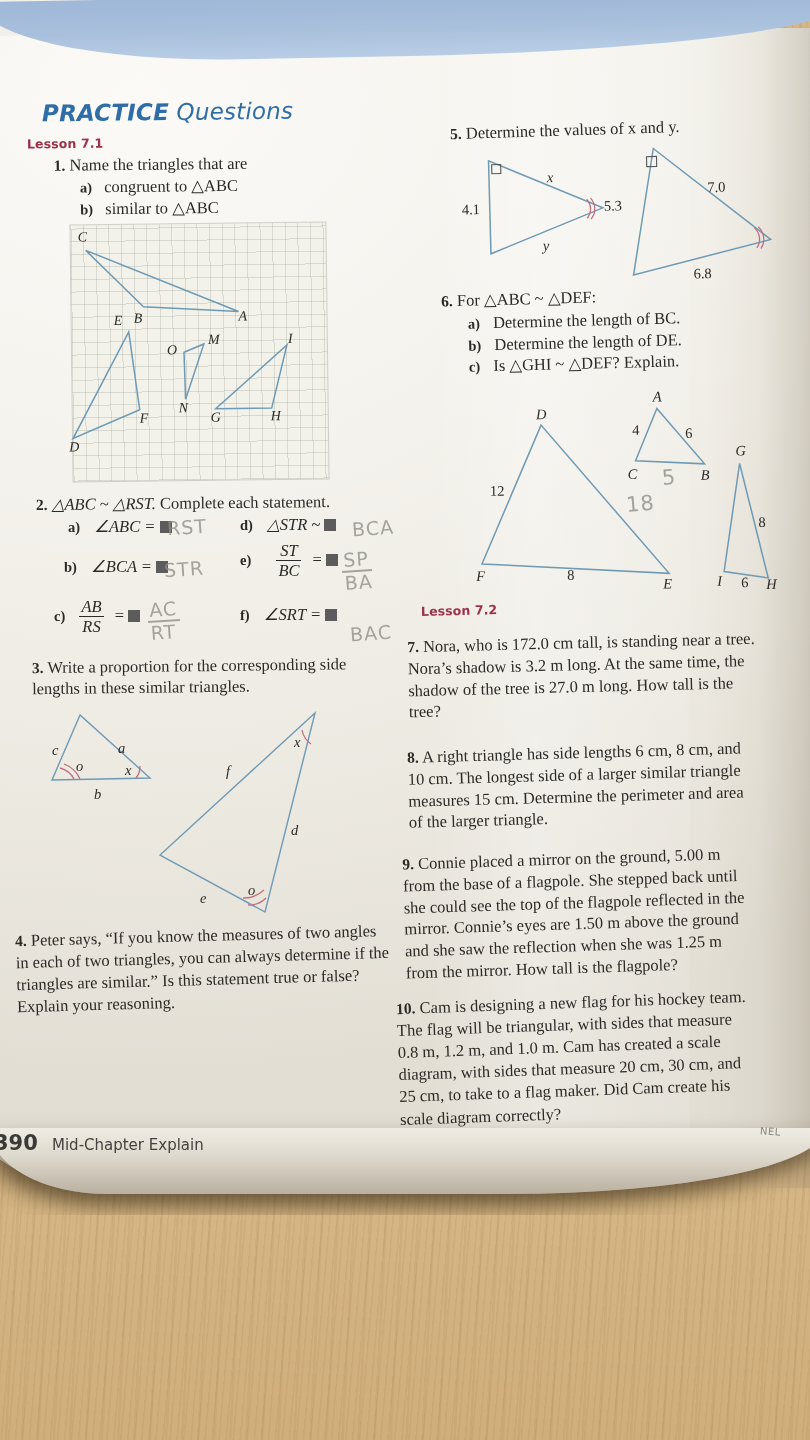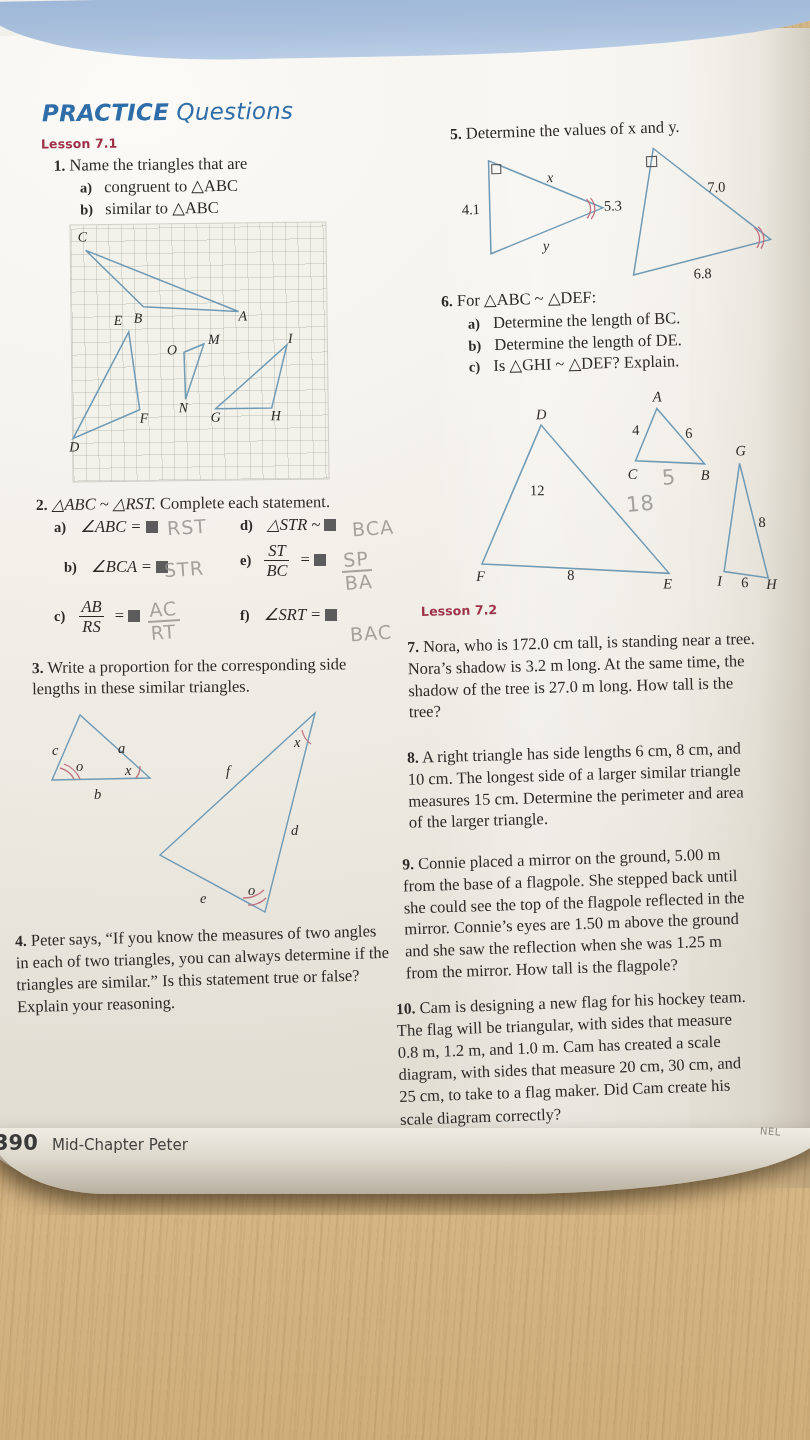--- a/index.html
+++ b/index.html
@@ -153,21 +153,21 @@
   <div id="coverband"></div>
   <div id="pagebottom"></div>
 </div>
 
 <div id="content">
 
   <div class="h-practice" style="transform:rotate(-.6deg);">
     <span>PRACTICE</span><span class="reg"> Questions</span>
   </div>
 
-  <div class="lesson-tag" style="left:41px;top:136px;transform:rotate(-.6deg);">Lesson 7.1</div>
+  <div class="lesson-tag" style="left:27px;top:136px;transform:rotate(-.6deg);">Lesson 7.1</div>
 
   <div class="q" style="left:54px;top:153px;width:330px;transform:rotate(-.6deg);">
     <span class="qnum">1.</span>
     <span>Name the triangles that are</span>
     <div style="margin-left:26px;margin-top:1px;">
       <span class="part">a)</span>
       <span style="margin-left:8px;">congruent to △ABC</span>
     </div>
     <div style="margin-left:26px;">
       <span class="part">b)</span>
@@ -194,21 +194,21 @@
     <div class="lbl" style="left:138px;top:186px;">G</div>
     <div class="lbl" style="left:198px;top:185px;">H</div>
     <div class="lbl" style="left:-4px;top:214px;">D</div>
   </div>
 
   <div class="q" style="left:36px;top:492px;width:400px;transform:rotate(-.6deg);">
     <span class="qnum">2.</span>
     <span class="it">△ABC ~ △RST.</span><span> Complete each statement.</span>
   </div>
 
-  <div class="q" style="left:54px;top:516px;">
+  <div class="q" style="left:68px;top:516px;">
     <span class="part">a)</span>
     <span class="it" style="margin-left:10px;">∠ABC =</span>
     <span class="blk"></span>
   </div>
   <div class="hand" style="left:167px;top:516px;">RST</div>
 
   <div class="q" style="left:240px;top:514px;">
     <span class="part">d)</span>
     <span class="it" style="margin-left:10px;">△STR ~</span>
     <span class="blk"></span>
@@ -217,21 +217,21 @@
 
   <div class="q" style="left:64px;top:556px;">
     <span class="part">b)</span>
     <span class="it" style="margin-left:10px;">∠BCA =</span>
     <span class="blk"></span>
   </div>
   <div class="hand" style="left:164px;top:558px;">STR</div>
 
   <div class="q" style="left:240px;top:542px;">
     <span class="part">e)</span>
-    <span class="frac" style="margin-left:9px;">
+    <span class="frac" style="margin-left:21px;">
       <span class="n">ST</span>
       <span class="d">BC</span>
     </span>
     <span style="margin-left:7px;">=</span>
     <span class="blk"></span>
   </div>
   <div class="hand" style="left:342px;top:548px;">
     <div style="border-bottom:2px solid #8f8d88;display:inline-block;padding:0 2px;line-height:1.05;">SP</div>
     <div style="padding:0 2px;line-height:1.15;">BA</div>
   </div>
@@ -333,21 +333,21 @@
 
   <div style="position:absolute;left:440px;top:388px;width:360px;height:210px;transform:rotate(-.8deg);">
     <svg width="360" height="210" viewBox="0 0 360 210">
       <polygon class="tri" points="102,36 41,174 228,186"></polygon>
       <polygon class="tri" points="218,21 196,73 265,77"></polygon>
       <polygon class="tri" points="300,77 283,185 327,192"></polygon>
     </svg>
     <div class="dlab" style="left:97px;top:17px;">D</div>
     <div class="dlab" style="left:35px;top:178px;">F</div>
     <div class="dlab" style="left:222px;top:188px;">E</div>
-    <div class="dnum" style="left:50px;top:93px;margin-left:40px;">12</div>
+    <div class="dnum" style="left:50px;top:93px;">12</div>
     <div class="dnum" style="left:126px;top:178px;">8</div>
     <div class="dlab" style="left:214px;top:1px;">A</div>
     <div class="dlab" style="left:188px;top:78px;">C</div>
     <div class="dlab" style="left:261px;top:80px;">B</div>
     <div class="dnum" style="left:193px;top:34px;">4</div>
     <div class="dnum" style="left:246px;top:38px;">6</div>
     <div class="dlab" style="left:296px;top:56px;">G</div>
     <div class="dlab" style="left:276px;top:186px;">I</div>
     <div class="dlab" style="left:325px;top:190px;">H</div>
     <div class="dnum" style="left:318px;top:128px;">8</div>
@@ -372,16 +372,16 @@
     <span class="qnum">9.</span>
     <span>Connie placed a mirror on the ground, 5.00 m from the base of a flagpole. She stepped back until she could see the top of the flagpole reflected in the mirror. Connie’s eyes are 1.50 m above the ground and she saw the reflection when she was 1.25 m from the mirror. How tall is the flagpole?</span>
   </div>
 
   <div class="q" style="left:398px;top:992px;width:350px;transform:rotate(-2deg);line-height:1.34;">
     <span class="qnum">10.</span>
     <span>Cam is designing a new flag for his hockey team. The flag will be triangular, with sides that measure 0.8 m, 1.2 m, and 1.0 m. Cam has created a scale diagram, with sides that measure 20 cm, 30 cm, and 25 cm, to take to a flag maker. Did Cam create his scale diagram correctly?</span>
   </div>
 
   <div class="footer-num">390</div>
-  <div class="footer-txt">Mid-Chapter Peter</div>
+  <div class="footer-txt">Mid-Chapter Explain</div>
   <div class="footer-nel">NEL</div>
 
 </div>
 
 </body></html>

